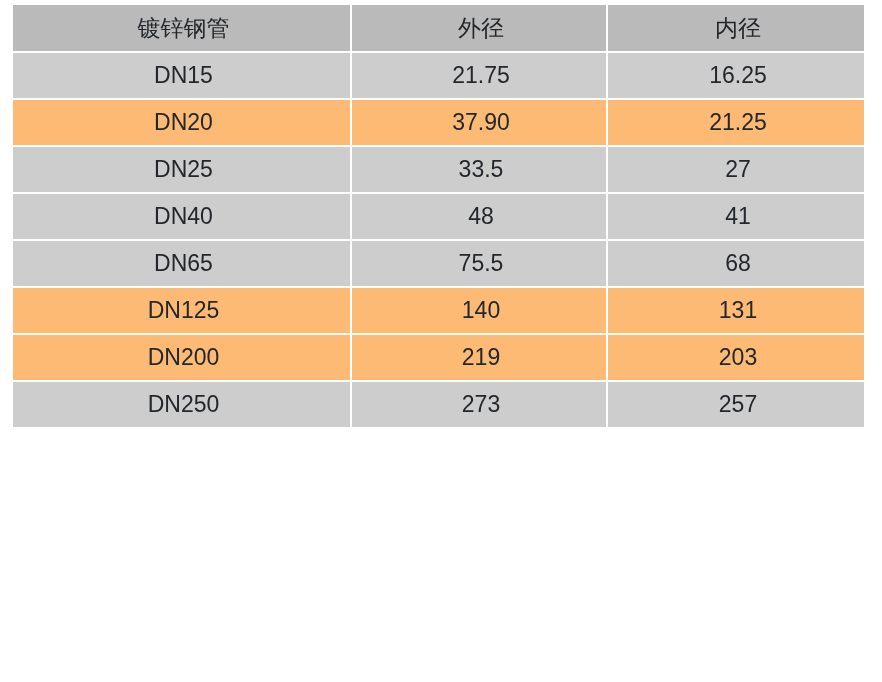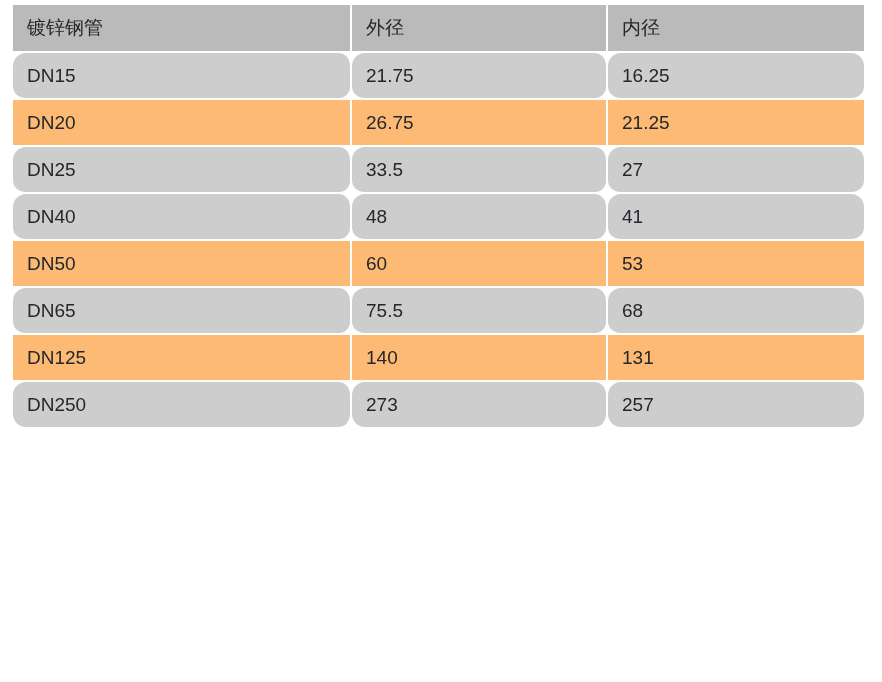--- a/index.html
+++ b/index.html
@@ -31,23 +31,23 @@
 
   table#spec-table col.c1 { width: 339px; }
   table#spec-table col.c2 { width: 256px; }
   table#spec-table col.c3 { width: 256px; }
 
   table#spec-table th,
   table#spec-table td {
     height: 45px;
     padding: 0 10px 0 14px;
     margin: 0;
-    text-align: left;
+    text-align: center;
     vertical-align: middle;
-    font-size: 19px;
+    font-size: 23px;
     font-weight: normal;
     line-height: 45px;
     color: #23272b;
     white-space: nowrap;
     overflow: hidden;
     border-right: 2px solid #ffffff;
     border-bottom: 2px solid #ffffff;
   }
 
   table#spec-table th:last-child,
@@ -56,21 +56,20 @@
   }
 
   table#spec-table tr.header-row th {
     background: #bababa;
     height: 46px;
     line-height: 46px;
   }
 
   table#spec-table tbody tr.row-odd td {
     background: #cdcdcd;
-    border-radius: 13px;
   }
 
   table#spec-table tbody tr.row-even td {
     background: #fdba74;
   }
 
   table#spec-table tbody tr:last-child td {
     border-bottom: none;
   }
 </style>
@@ -92,47 +91,47 @@
       </tr>
     </thead>
     <tbody id="table-body">
         <tr class="row-odd">
           <td>DN15</td>
           <td>21.75</td>
           <td>16.25</td>
         </tr>
         <tr class="row-even">
           <td>DN20</td>
-          <td>26.75</td>
+          <td>37.90</td>
           <td>21.25</td>
         </tr>
         <tr class="row-odd">
           <td>DN25</td>
           <td>33.5</td>
           <td>27</td>
         </tr>
         <tr class="row-odd">
           <td>DN40</td>
           <td>48</td>
           <td>41</td>
         </tr>
-        <tr class="row-even">
-          <td>DN50</td>
-          <td>60</td>
-          <td>53</td>
-        </tr>
         <tr class="row-odd">
           <td>DN65</td>
           <td>75.5</td>
           <td>68</td>
         </tr>
         <tr class="row-even">
           <td>DN125</td>
           <td>140</td>
           <td>131</td>
+        </tr>
+        <tr class="row-even">
+          <td>DN200</td>
+          <td>219</td>
+          <td>203</td>
         </tr>
         <tr class="row-odd">
           <td>DN250</td>
           <td>273</td>
           <td>257</td>
         </tr>
       </tbody>
   </table>
 </div>
 

